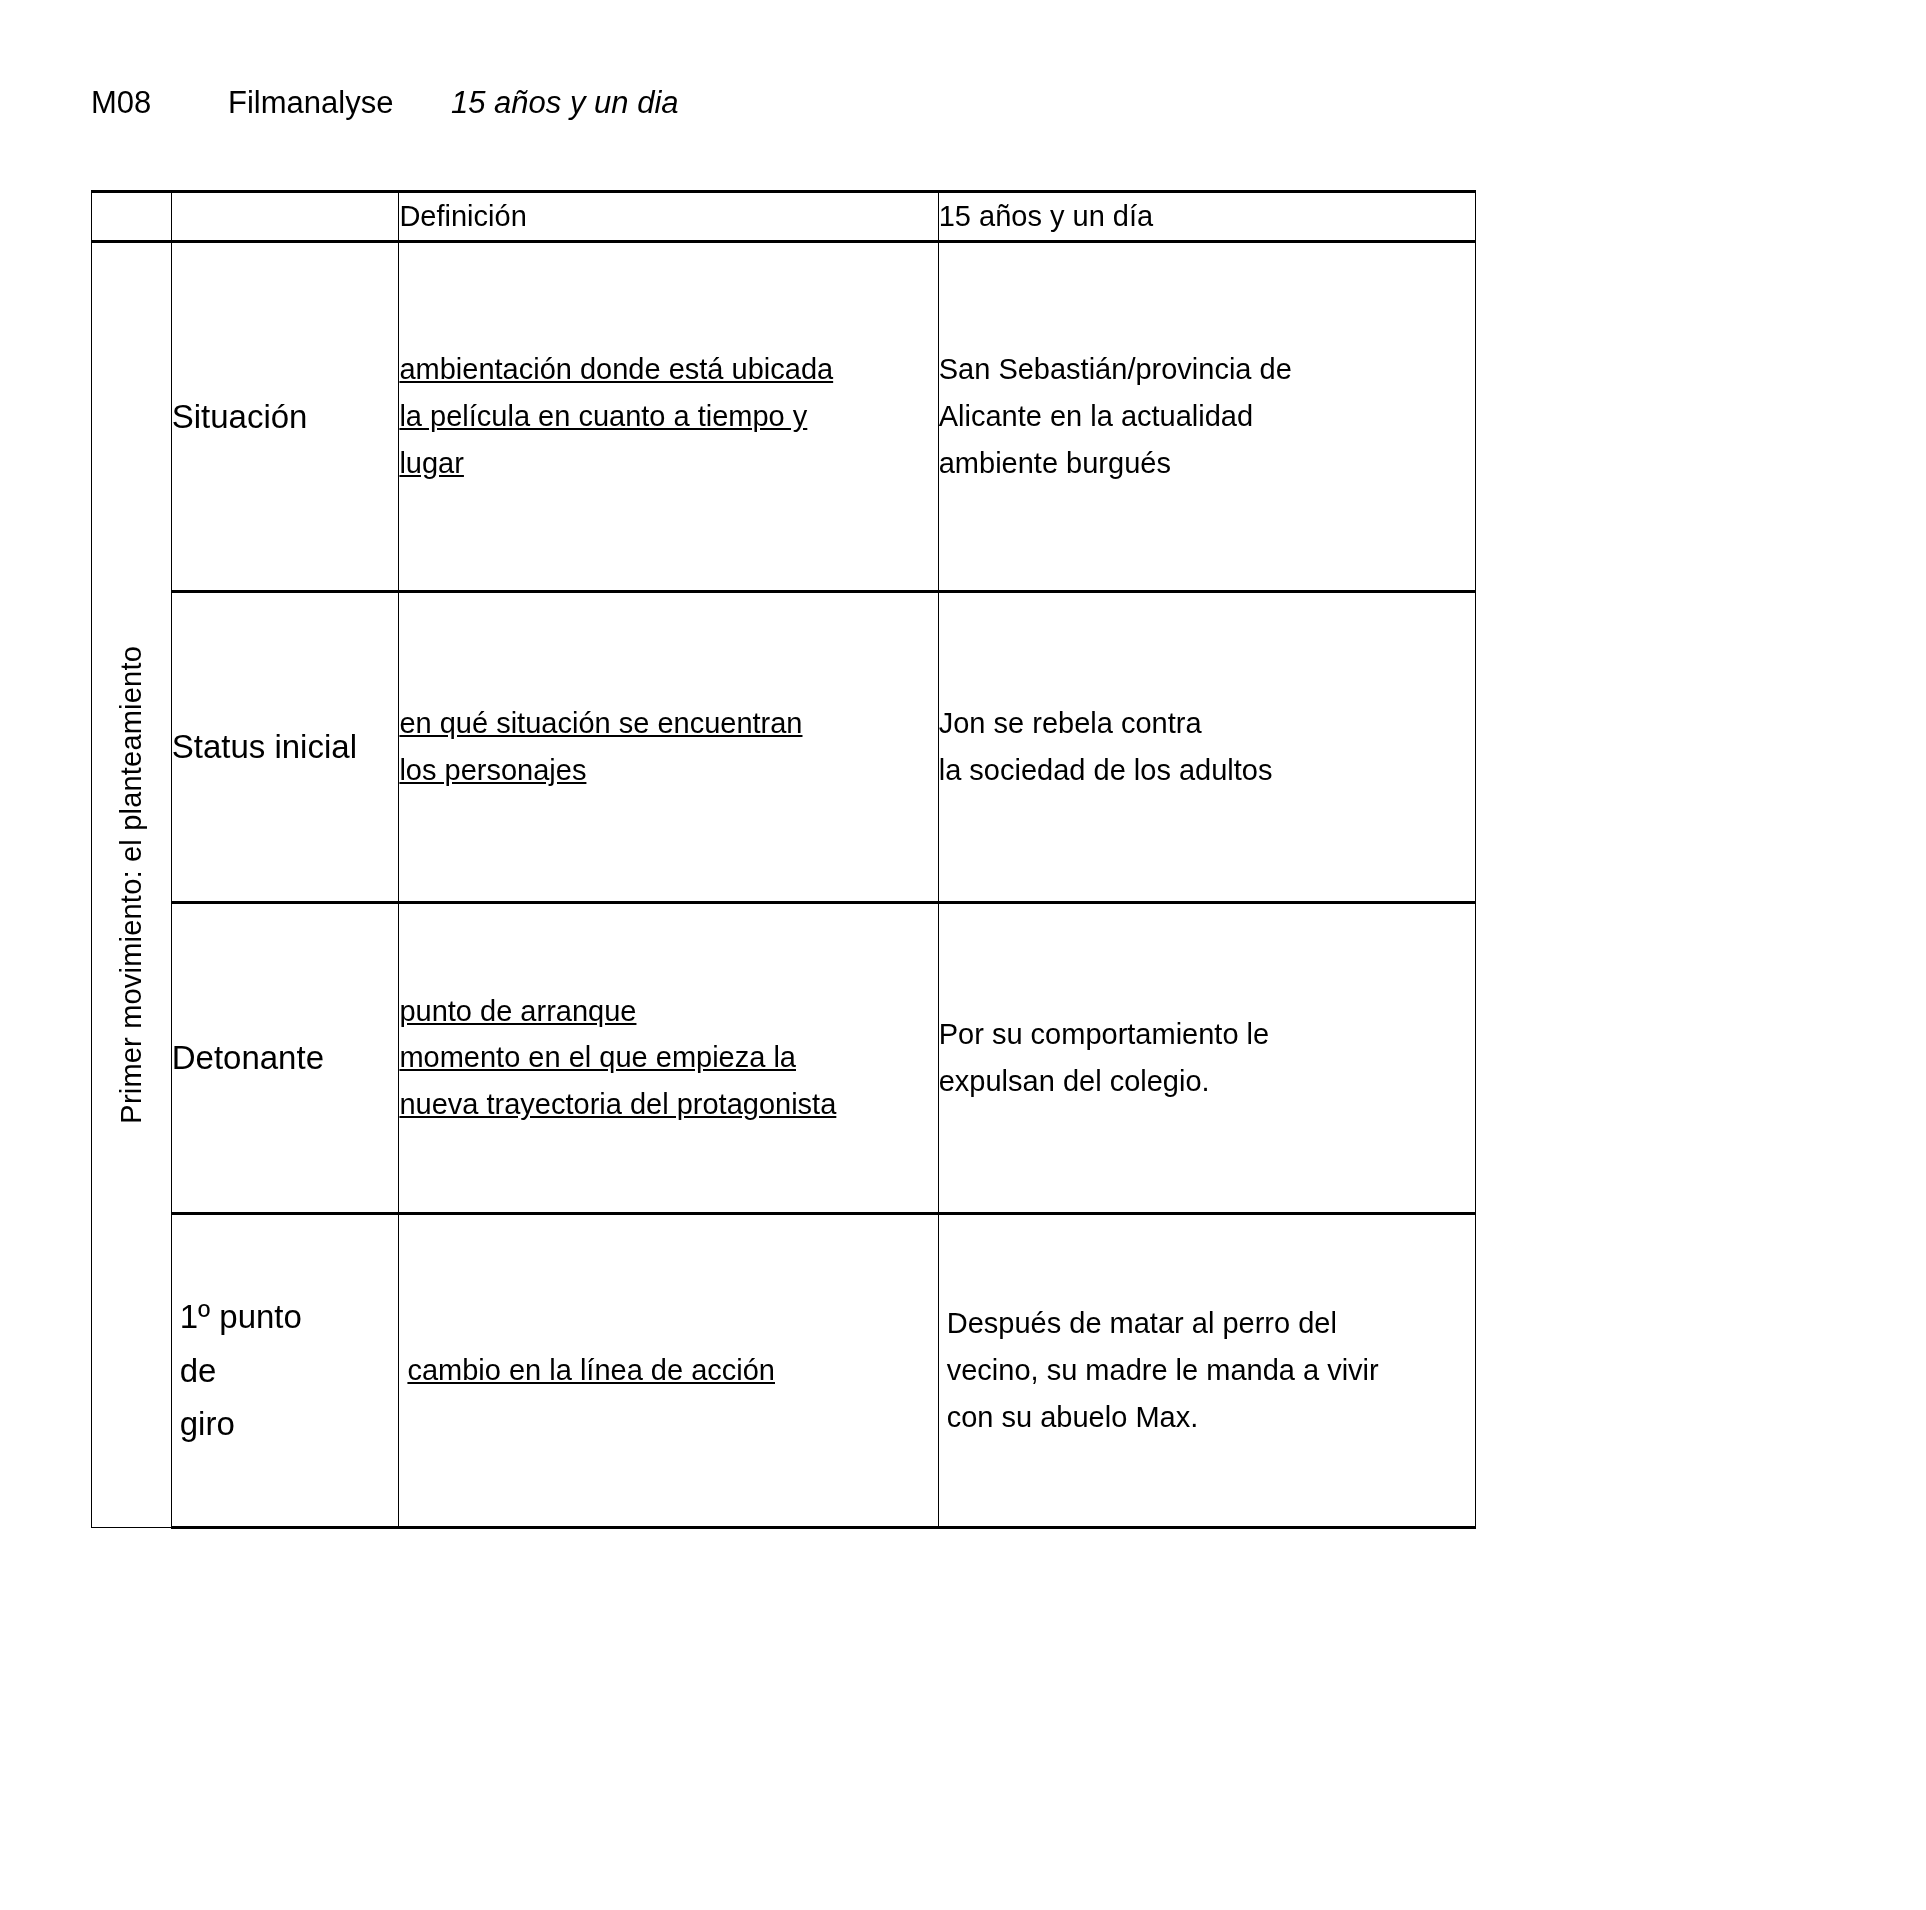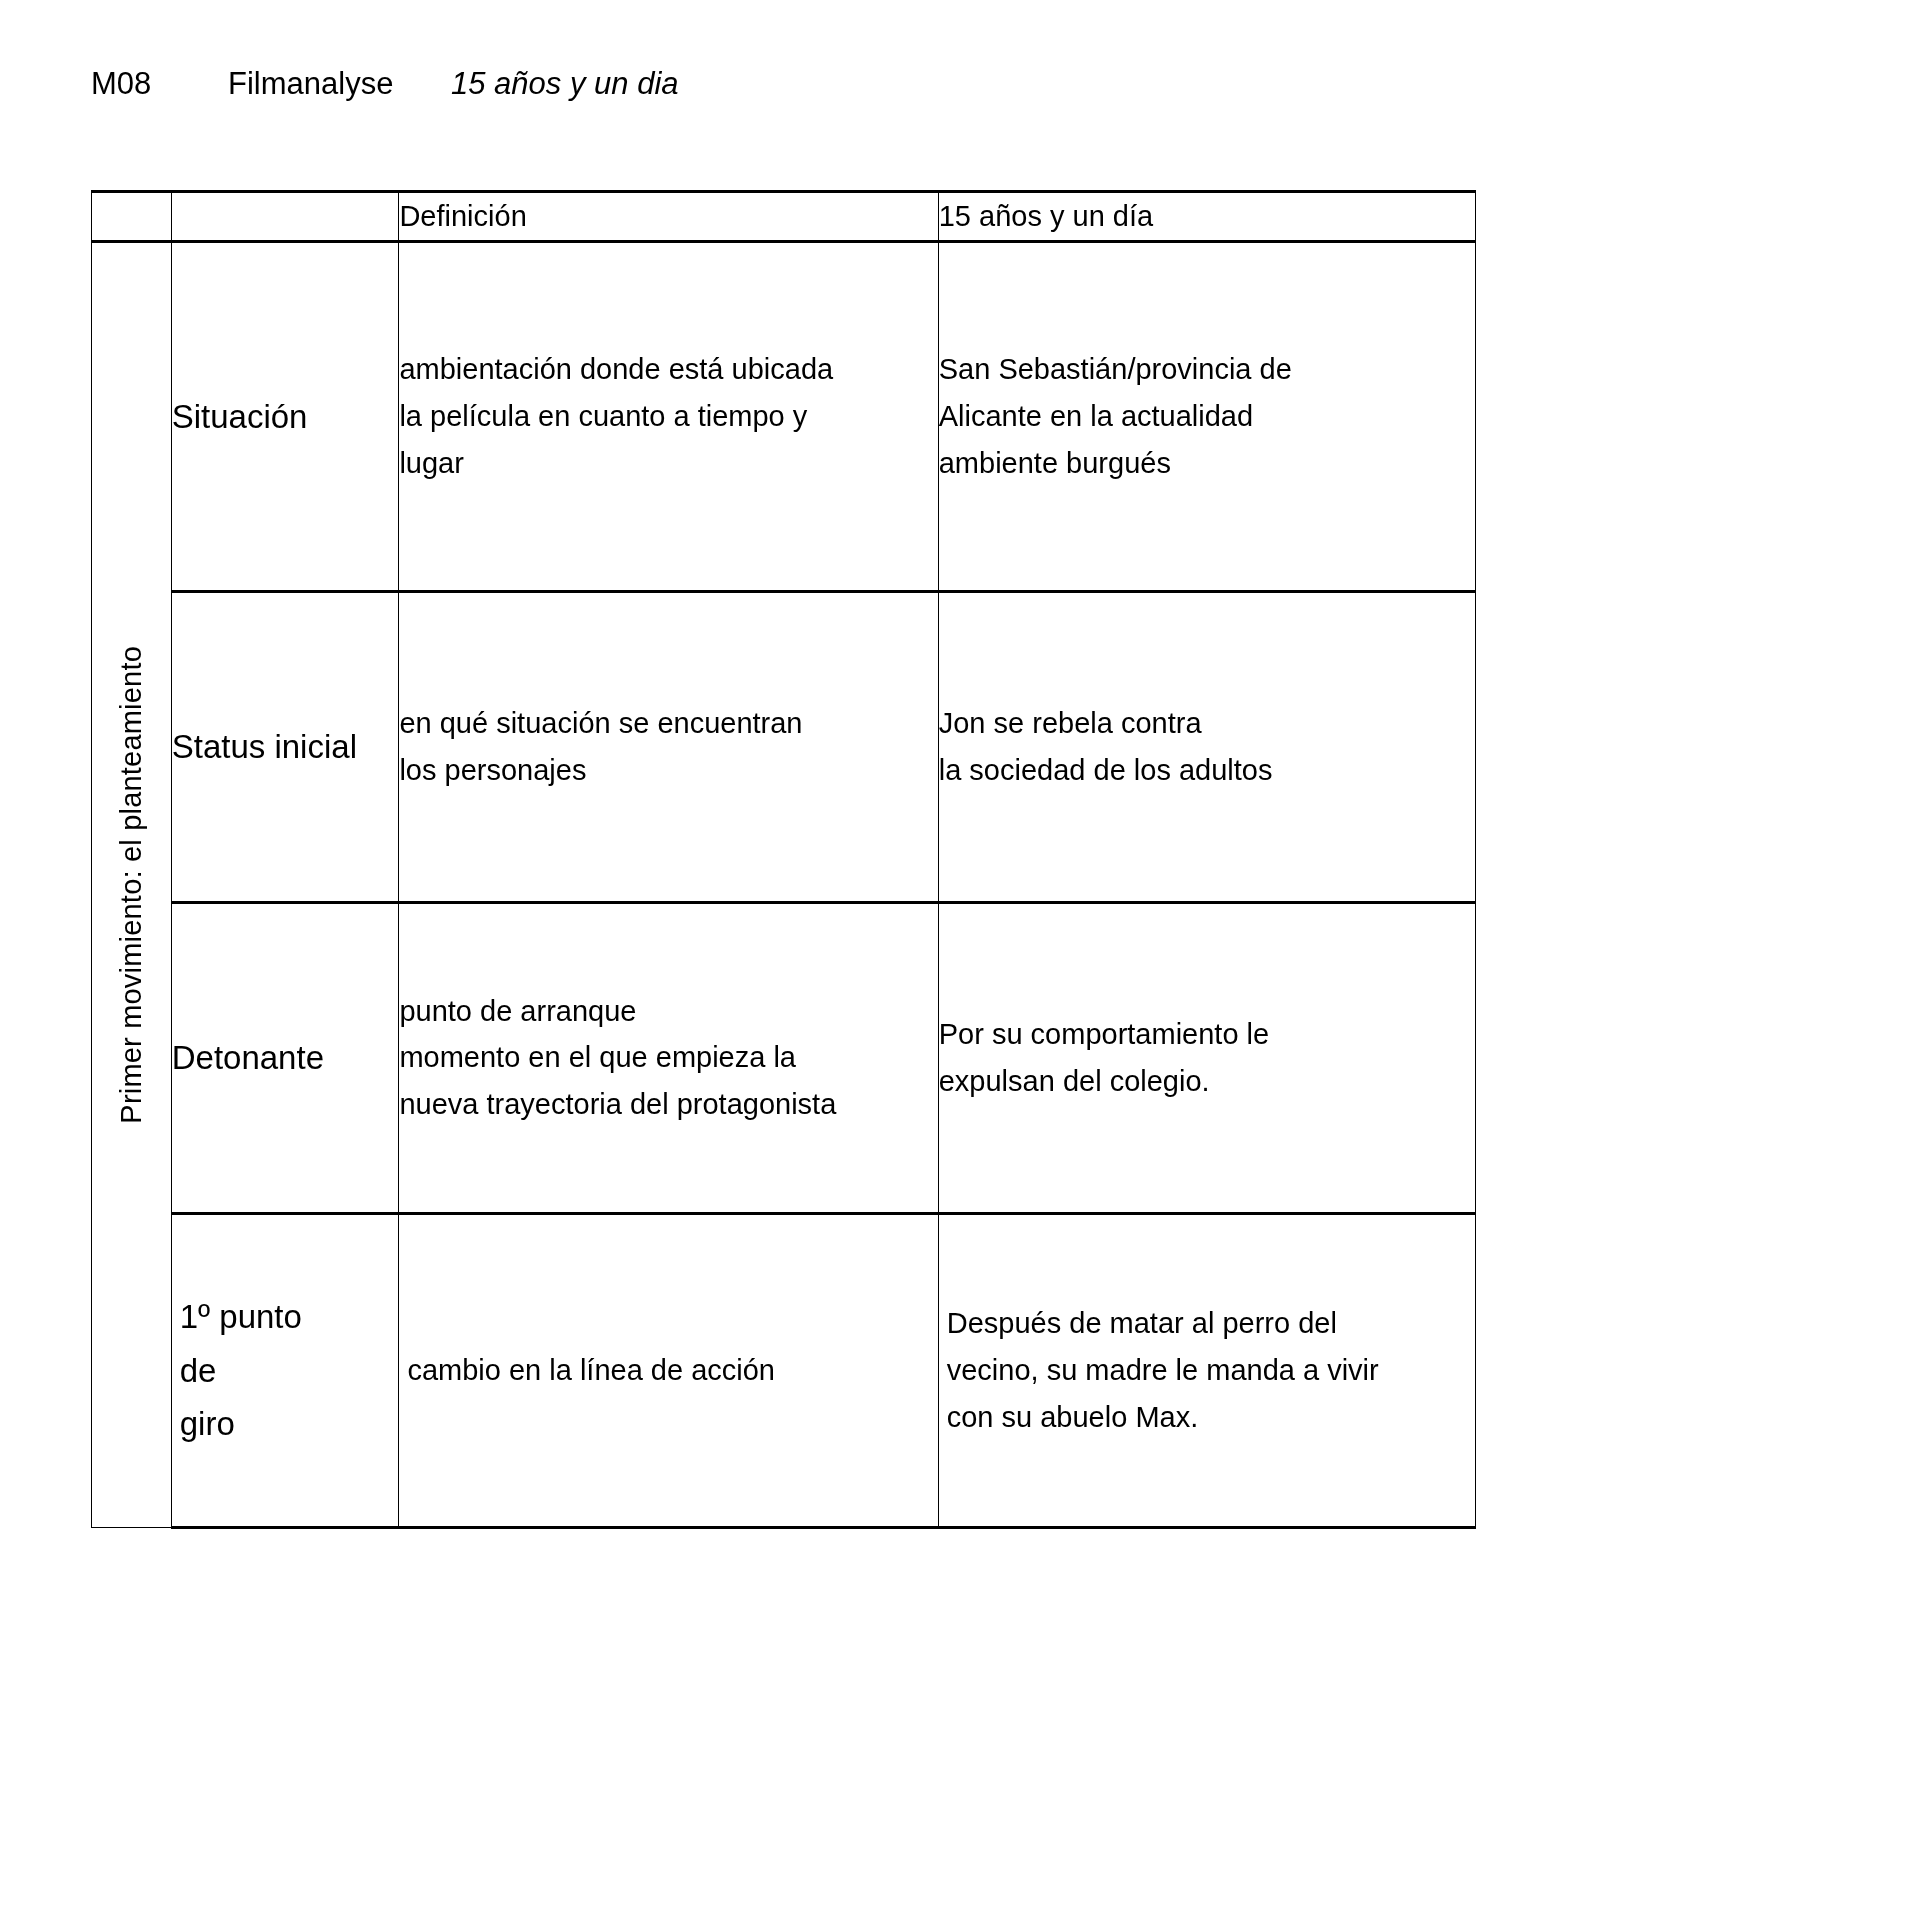--- a/index.html
+++ b/index.html
@@ -30,20 +30,21 @@
   .page-header .hdr-code {
     display: inline-block;
     width: 137px;
   }
   .page-header .hdr-subject {
     display: inline-block;
     width: 223px;
   }
   .page-header .hdr-title {
     font-style: italic;
+    margin-top: 19px;
   }
 
   
   .analysis-table {
     position: absolute;
     left: 91px;
     top: 190px;
     width: 1385px;
     border-collapse: collapse;
     table-layout: fixed;
@@ -87,21 +88,21 @@
     display: block;
     writing-mode: vertical-rl;
     transform: rotate(180deg);
     white-space: nowrap;
     font-size: 29px;
     letter-spacing: 0.2px;
     margin: 0 auto;
   }
 
   .row-label { font-size: 33px; }
-  .row-def   { font-size: 29px; }
+  .row-def   { font-size: 29px; text-decoration: underline; }
   .row-film  { font-size: 29px; }
 
   .multiline { white-space: pre-line; }
 
   .r1 td { height: 347px; }
   .r2 td { height: 308px; }
   .r3 td { height: 308px; }
   .r4 td { height: 311px; padding-left: 8px; }
 </style>
 </head>

